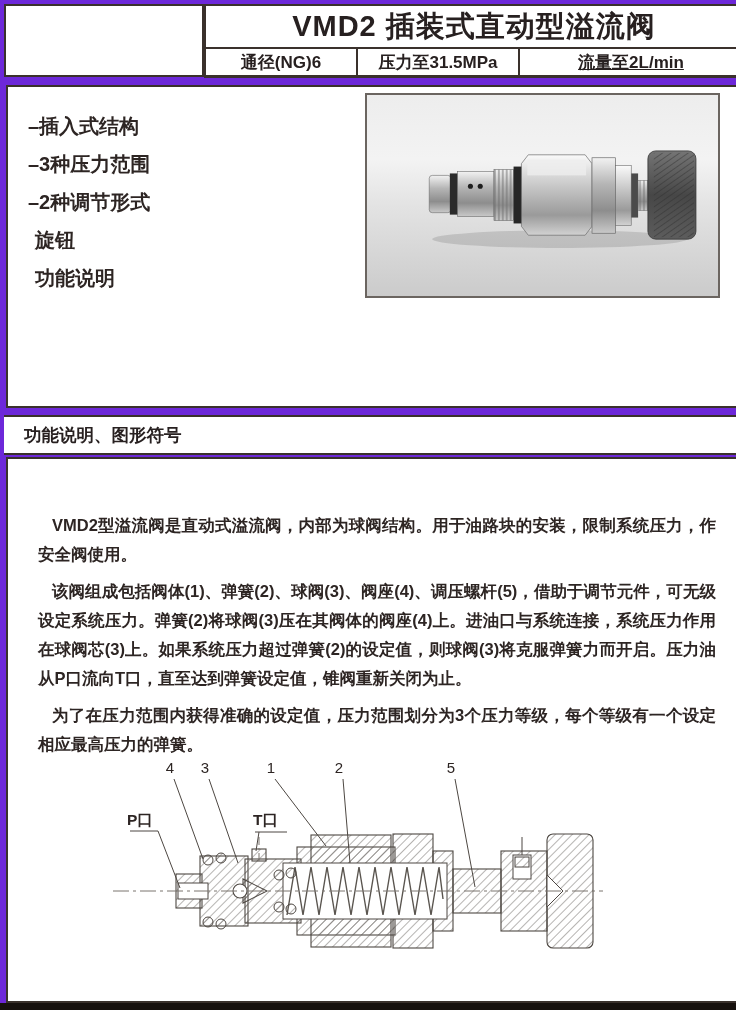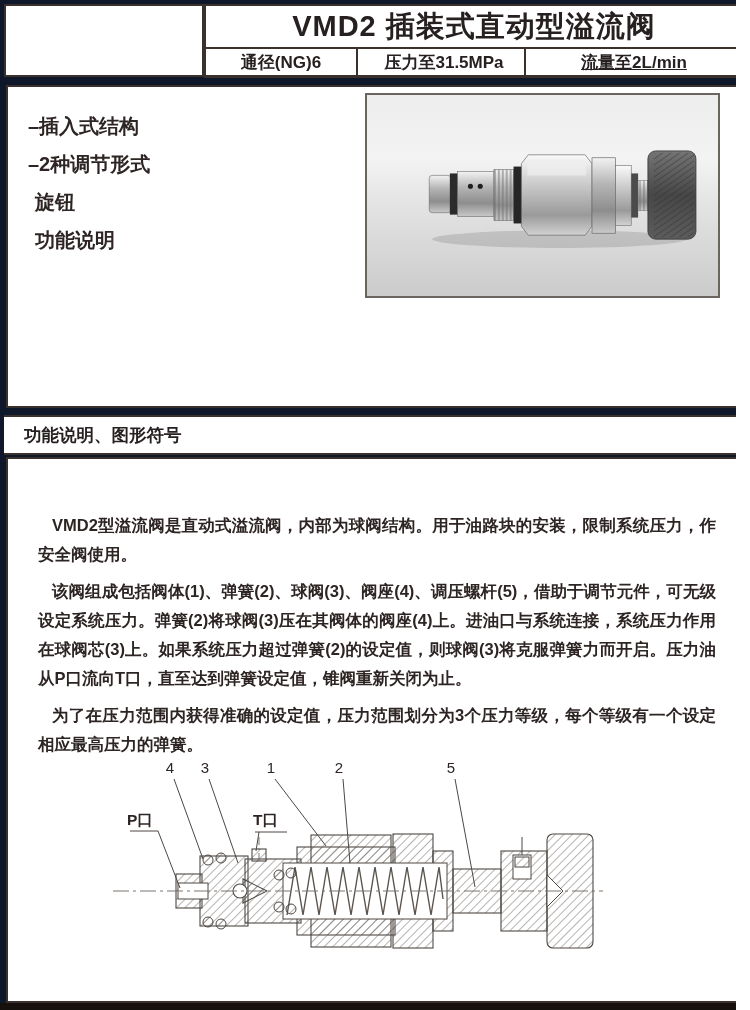--- a/index.html
+++ b/index.html
@@ -1,18 +1,18 @@
 <!DOCTYPE html>
 <html><head>
 <meta charset="utf-8">
 <style>
   html,body{margin:0;padding:0;background:#ffffff;}
   .page{
     position:relative;width:736px;height:1010px;overflow:hidden;
-    background:#0f172a;color:#2d2523;
+    background:#6d28d9;color:#2d2523;
     font-family:"Liberation Sans","DejaVu Sans",sans-serif;
   }
   
   .logo-box{
     position:absolute;left:4px;top:4px;width:196px;height:69px;
     border:2px solid #3a312c;background:#fff;
   }
   .title-box{
     position:absolute;left:204px;top:4px;width:536px;height:69px;
     border:2px solid #3a312c;border-bottom-width:3px;background:#fff;
@@ -21,21 +21,21 @@
     height:41px;border-bottom:2px solid #3a312c;
     display:flex;align-items:center;justify-content:center;
     font-size:29px;font-weight:bold;letter-spacing:1px;color:#272020;
   }
   .spec-row{display:flex;height:26px;}
   .spec-cell{
     display:flex;align-items:center;justify-content:center;
     font-size:17px;font-weight:bold;color:#272020;
   }
   .spec-cell.c1{width:150px;}
-  .spec-cell.c2{width:160px;border-left:2px solid #3a312c;border-right:2px solid #3a312c;padding-left:6px;}
+  .spec-cell.c2{width:160px;border-left:2px solid #3a312c;border-right:2px solid #3a312c;}
   .spec-cell.c3{flex:1;text-decoration:underline;}
   
   .content-box1{
     position:absolute;left:6px;top:85px;width:736px;height:323px;
     border:2px solid #3a312c;background:#fff;box-sizing:border-box;
   }
   .features{position:absolute;left:20px;top:20px;font-size:20px;font-weight:600;line-height:38px;color:#2d2523;}
   .feature-item{white-space:pre;}
   .feature-item.indented{padding-left:7px;}
   .photo-box{
@@ -80,20 +80,21 @@
     <div class="spec-row">
       <div class="spec-cell c1">通径(NG)6</div>
       <div class="spec-cell c2">压力至31.5MPa</div>
       <div class="spec-cell c3">流量至2L/min</div>
     </div>
   </div>
 
   <div class="content-box1">
     <div class="features">
       <div class="feature-item">–插入式结构</div>
+      <div class="feature-item">–3种压力范围</div>
       <div class="feature-item">–2种调节形式</div>
       <div class="feature-item indented">旋钮</div>
       <div class="feature-item indented">功能说明</div>
     </div>
 
     <div class="photo-box">
       <svg viewBox="0 0 355 205">
         <defs>
           <linearGradient id="metal" x1="0" y1="0" x2="0" y2="1">
             <stop offset="0" stop-color="#f2f2f2"></stop>

